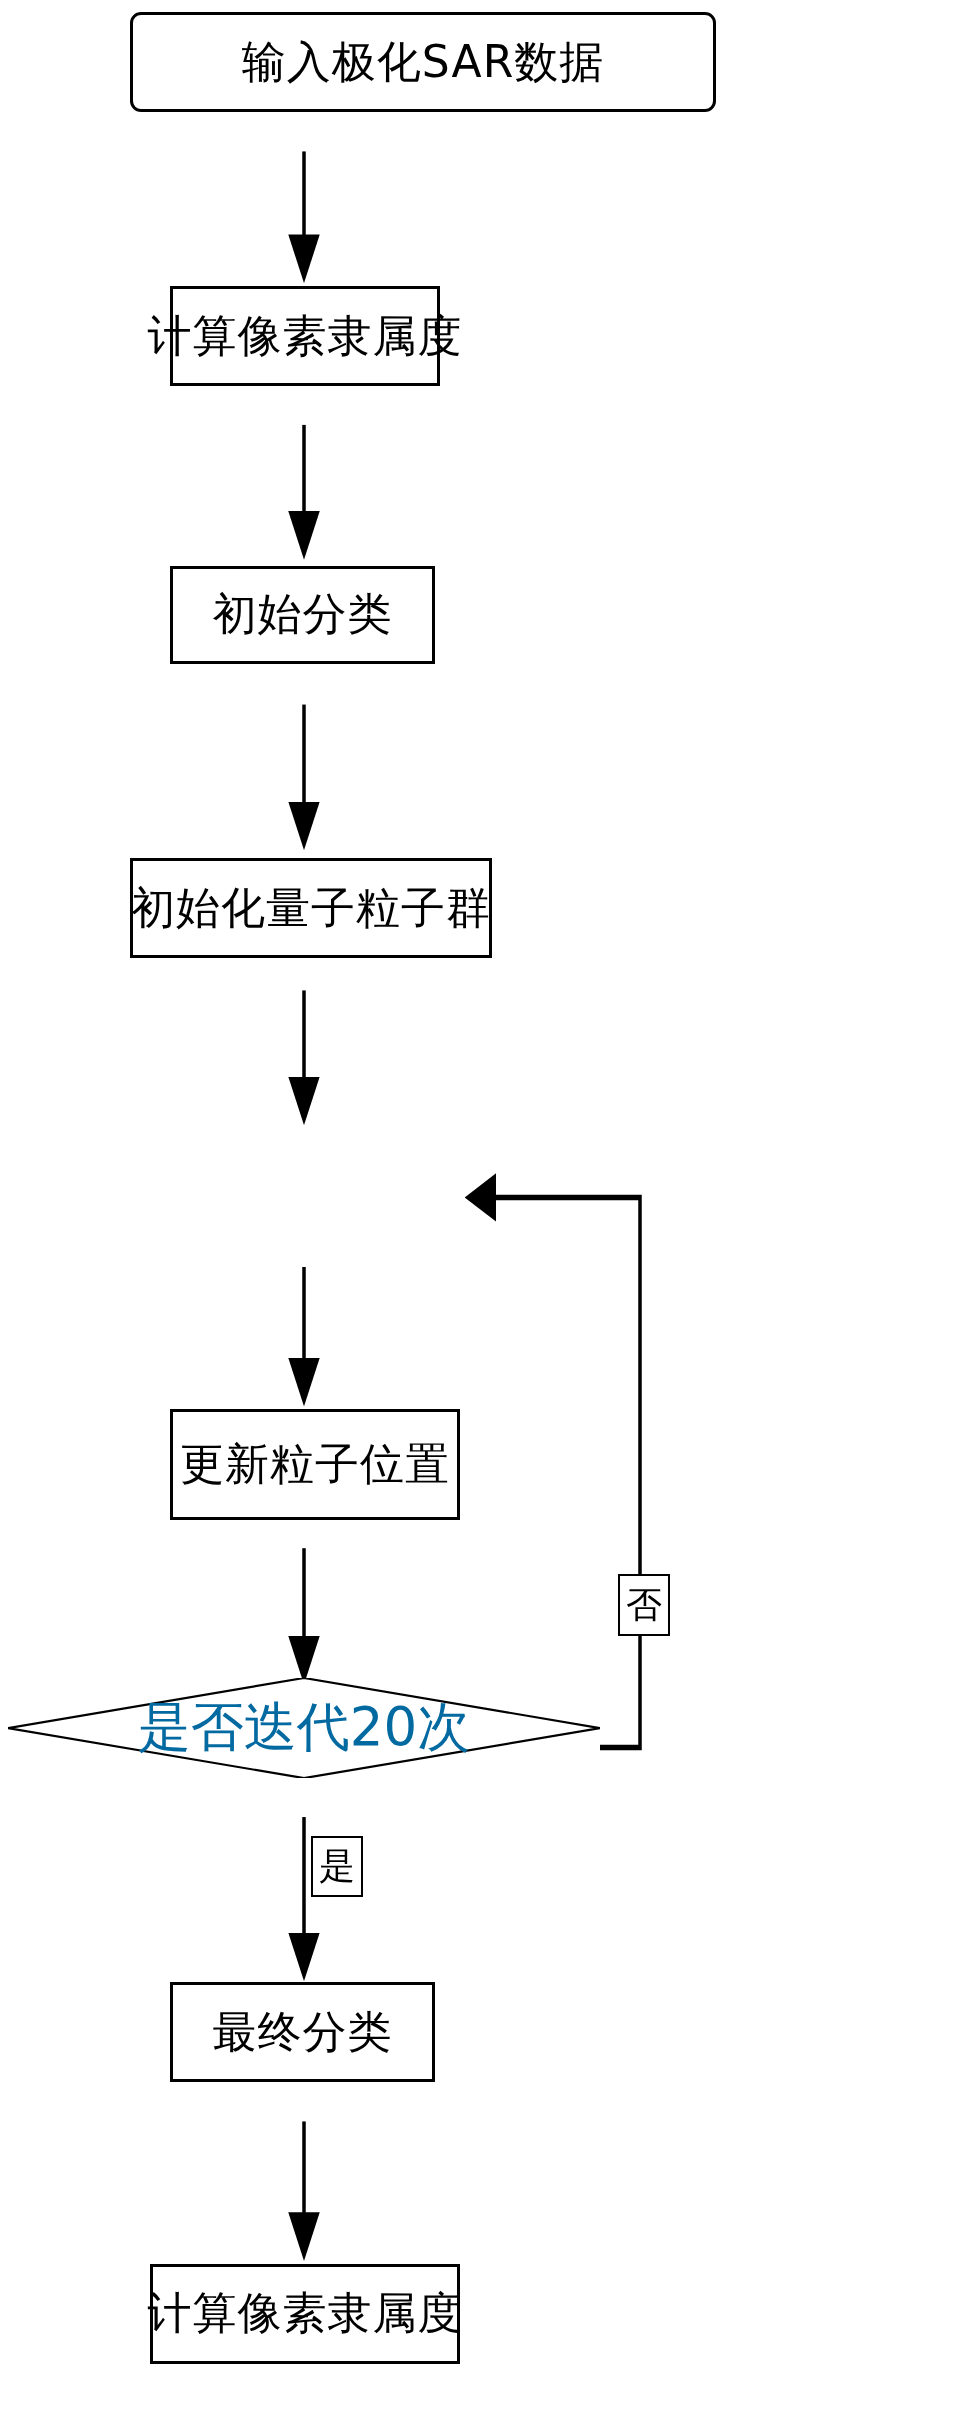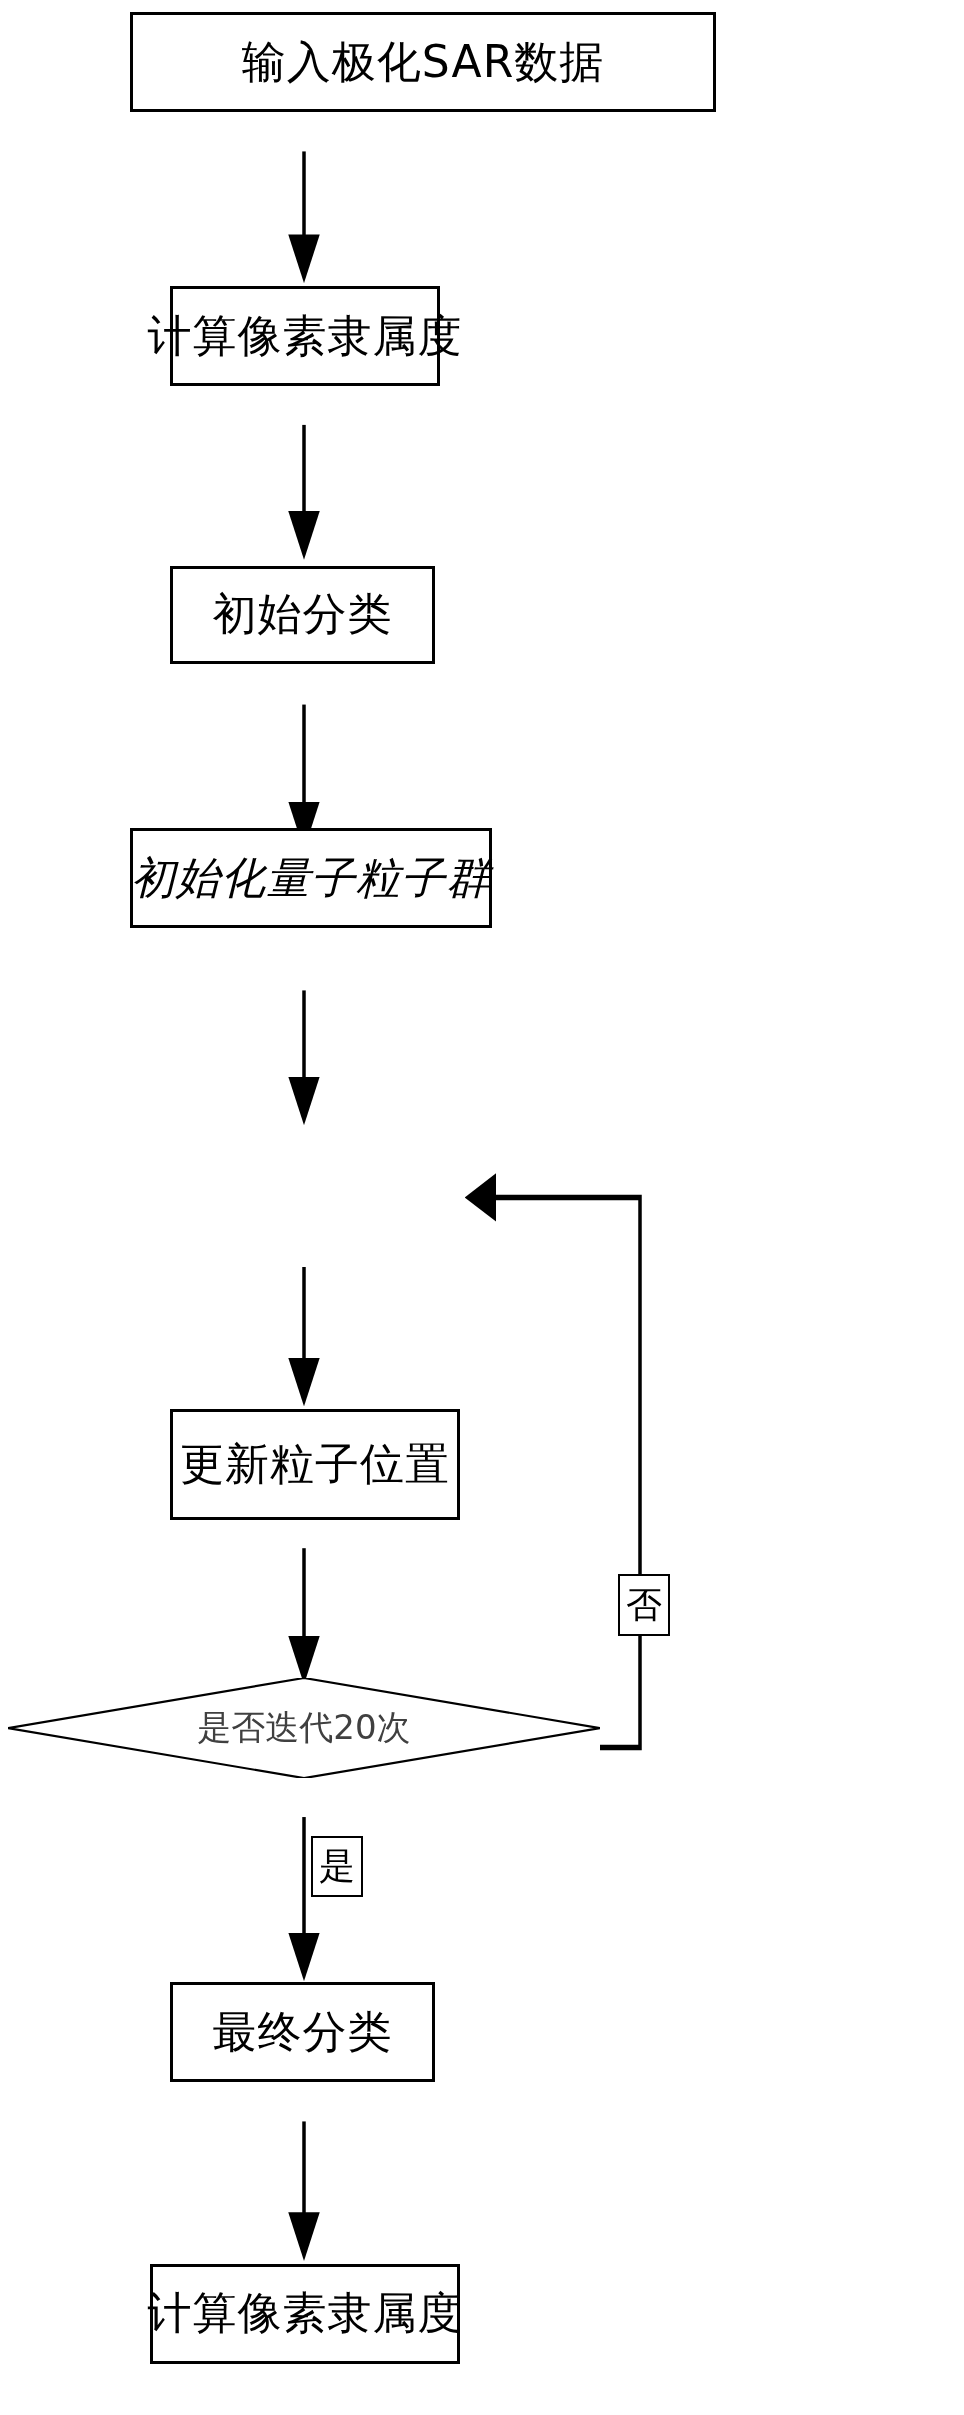--- a/index.html
+++ b/index.html
@@ -49,22 +49,22 @@
   }
   .diamond-wrap {
     position: absolute;
     display: flex;
     align-items: center;
     justify-content: center;
   }
   .diamond-text {
     position: relative;
     z-index: 3;
-    font-size: 34px;
-    color: #404040;
+    font-size: 53px;
+    color: #0369a1;
     white-space: nowrap;
     pointer-events: none;
   }
   svg.edges {
     position: absolute;
     left: 0; top: 0;
     width: 964px;
     height: 2415px;
     pointer-events: none;
   }
@@ -99,33 +99,33 @@
 
     <line x1="304" y1="1002" x2="304" y2="1085" stroke="#000000" stroke-width="3.5" marker-end="url(#arrowhead)"></line>
 
     <path d="M 600 1131 L 640 1131 L 640 775 L 470 775" fill="none" stroke="#000000" stroke-width="3.5" marker-end="url(#arrowhead)"></path>
 
     <line x1="304" y1="1176" x2="304" y2="1277" stroke="#000000" stroke-width="3.5" marker-end="url(#arrowhead)"></line>
 
     <line x1="304" y1="1373" x2="304" y2="1458" stroke="#000000" stroke-width="3.5" marker-end="url(#arrowhead)"></line>
   </svg>
 
-  <div class="node" style="left: 130px; top: 12.3608px; width: 586px; height: 100.123px;">
+  <div class="node" style="left: 130px; top: 12.3608px; width: 586px; height: 100.123px; border-radius: 11px;">
     <span class="node-label">输入极化SAR数据</span>
   </div>
 
   <div class="node" style="left: 170px; top: 285.845px; width: 270px; height: 100.123px;">
     <span class="node-label">计算像素隶属度</span>
   </div>
 
   <div class="node" style="left: 170px; top: 565.509px; width: 265px; height: 98px;">
     <span class="node-label">初始分类</span>
   </div>
 
-  <div class="node" style="left: 130px; top: 828px; width: 362px; height: 100.123px; font-style: italic;">
+  <div class="node" style="left: 130px; top: 858px; width: 362px; height: 100.123px;">
     <span class="node-label">初始化量子粒子群</span>
   </div>
 
 
   <div class="node" style="left: 170px; top: 1409.14px; width: 290px; height: 111px;">
     <span class="node-label">更新粒子位置</span>
   </div>
 
   <div class="diamond-wrap" style="left: 8px; top: 1677.98px; width: 592px; height: 100.123px;">
     <svg class="diamond-svg" viewBox="0 0 592 90" preserveAspectRatio="none">

